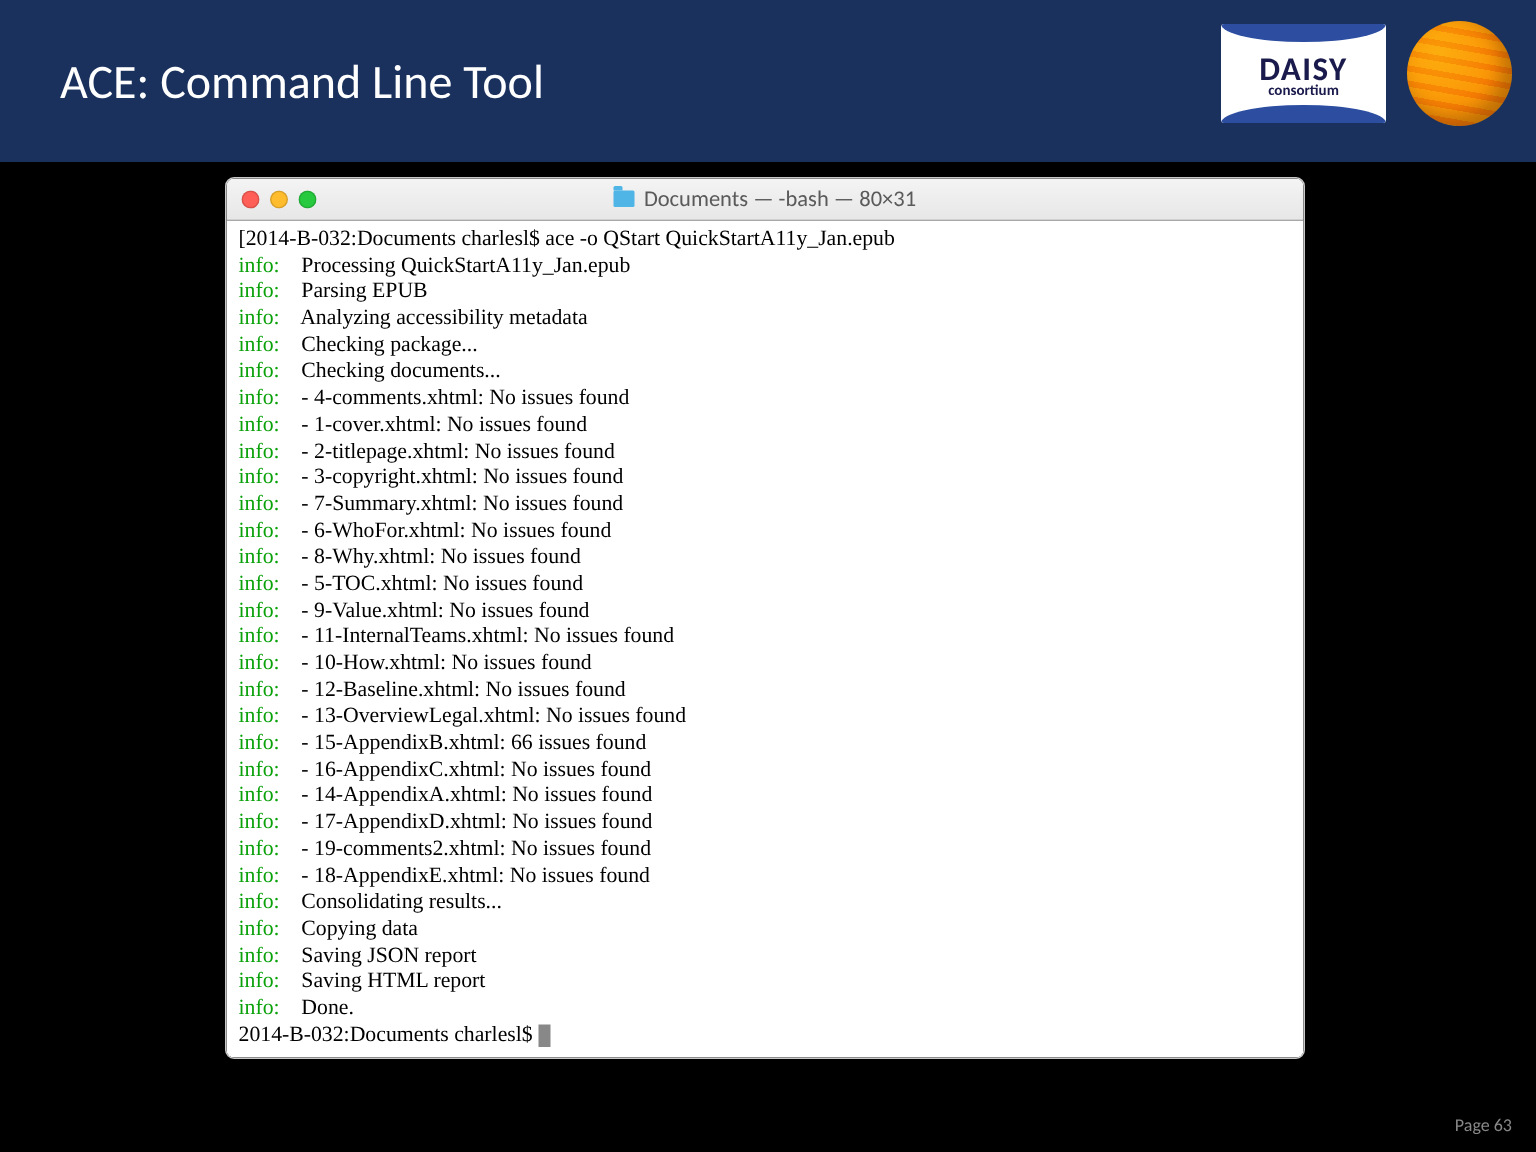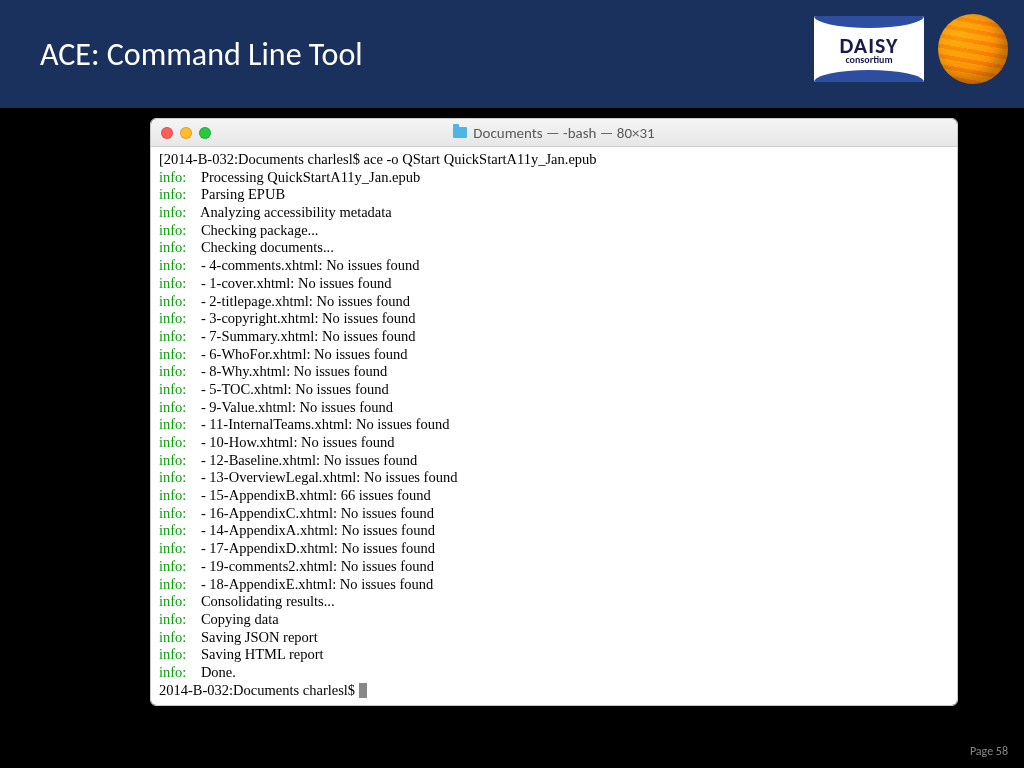--- a/index.html
+++ b/index.html
@@ -31,21 +31,21 @@
   .daisy-logo .text2 { font-weight: 700; font-size: 10px; color:#1a1a4d; letter-spacing:0px; line-height:1; margin-top:-2px; }
   .globe {
     width: 70px; height: 70px; border-radius: 50%;
     background:
       repeating-linear-gradient(10deg, #e88a1e 0 6px, #d16e0f 6px 10px),
       radial-gradient(circle at 30% 30%, #f0a63c 0%, #e88a1e 60%);
     background-blend-mode: overlay;
     box-shadow: inset -6px -6px 12px rgba(0,0,0,0.25);
   }
   .terminal-wrap {
-    position: absolute; left: 150px; top: 118px; width: 808px;
+    position: absolute; left: 150px; top: 118px; width: 720px;
     border: 1px solid #c9c9c9; border-radius: 6px; overflow: hidden;
     box-shadow: 0 1px 2px rgba(0,0,0,0.1);
   }
   .titlebar {
     height: 28px; background: linear-gradient(#f4f4f4,#e7e7e7);
     display: flex; align-items: center; position: relative; border-bottom:1px solid #d0d0d0;
   }
   .traffic { display:flex; gap:7px; margin-left:10px; }
   .tdot { width:12px; height:12px; border-radius:50%; border:1px solid rgba(0,0,0,0.15);}
   .red{background:#ff5f56;} .yellow{background:#ffbd2e;} .green{background:#27c93f;}
@@ -116,14 +116,14 @@
 <span class="lvl">info:</span>    - 19-comments2.xhtml: No issues found
 <span class="lvl">info:</span>    - 18-AppendixE.xhtml: No issues found
 <span class="lvl">info:</span>    Consolidating results...
 <span class="lvl">info:</span>    Copying data
 <span class="lvl">info:</span>    Saving JSON report
 <span class="lvl">info:</span>    Saving HTML report
 <span class="lvl">info:</span>    Done.
 2014-B-032:Documents charlesl$ <span class="cursor"></span></div>
   </div>
 
-  <div class="page-num">Page 58</div>
+  <div class="page-num">Page 63</div>
 </div>
 
 </body></html>

